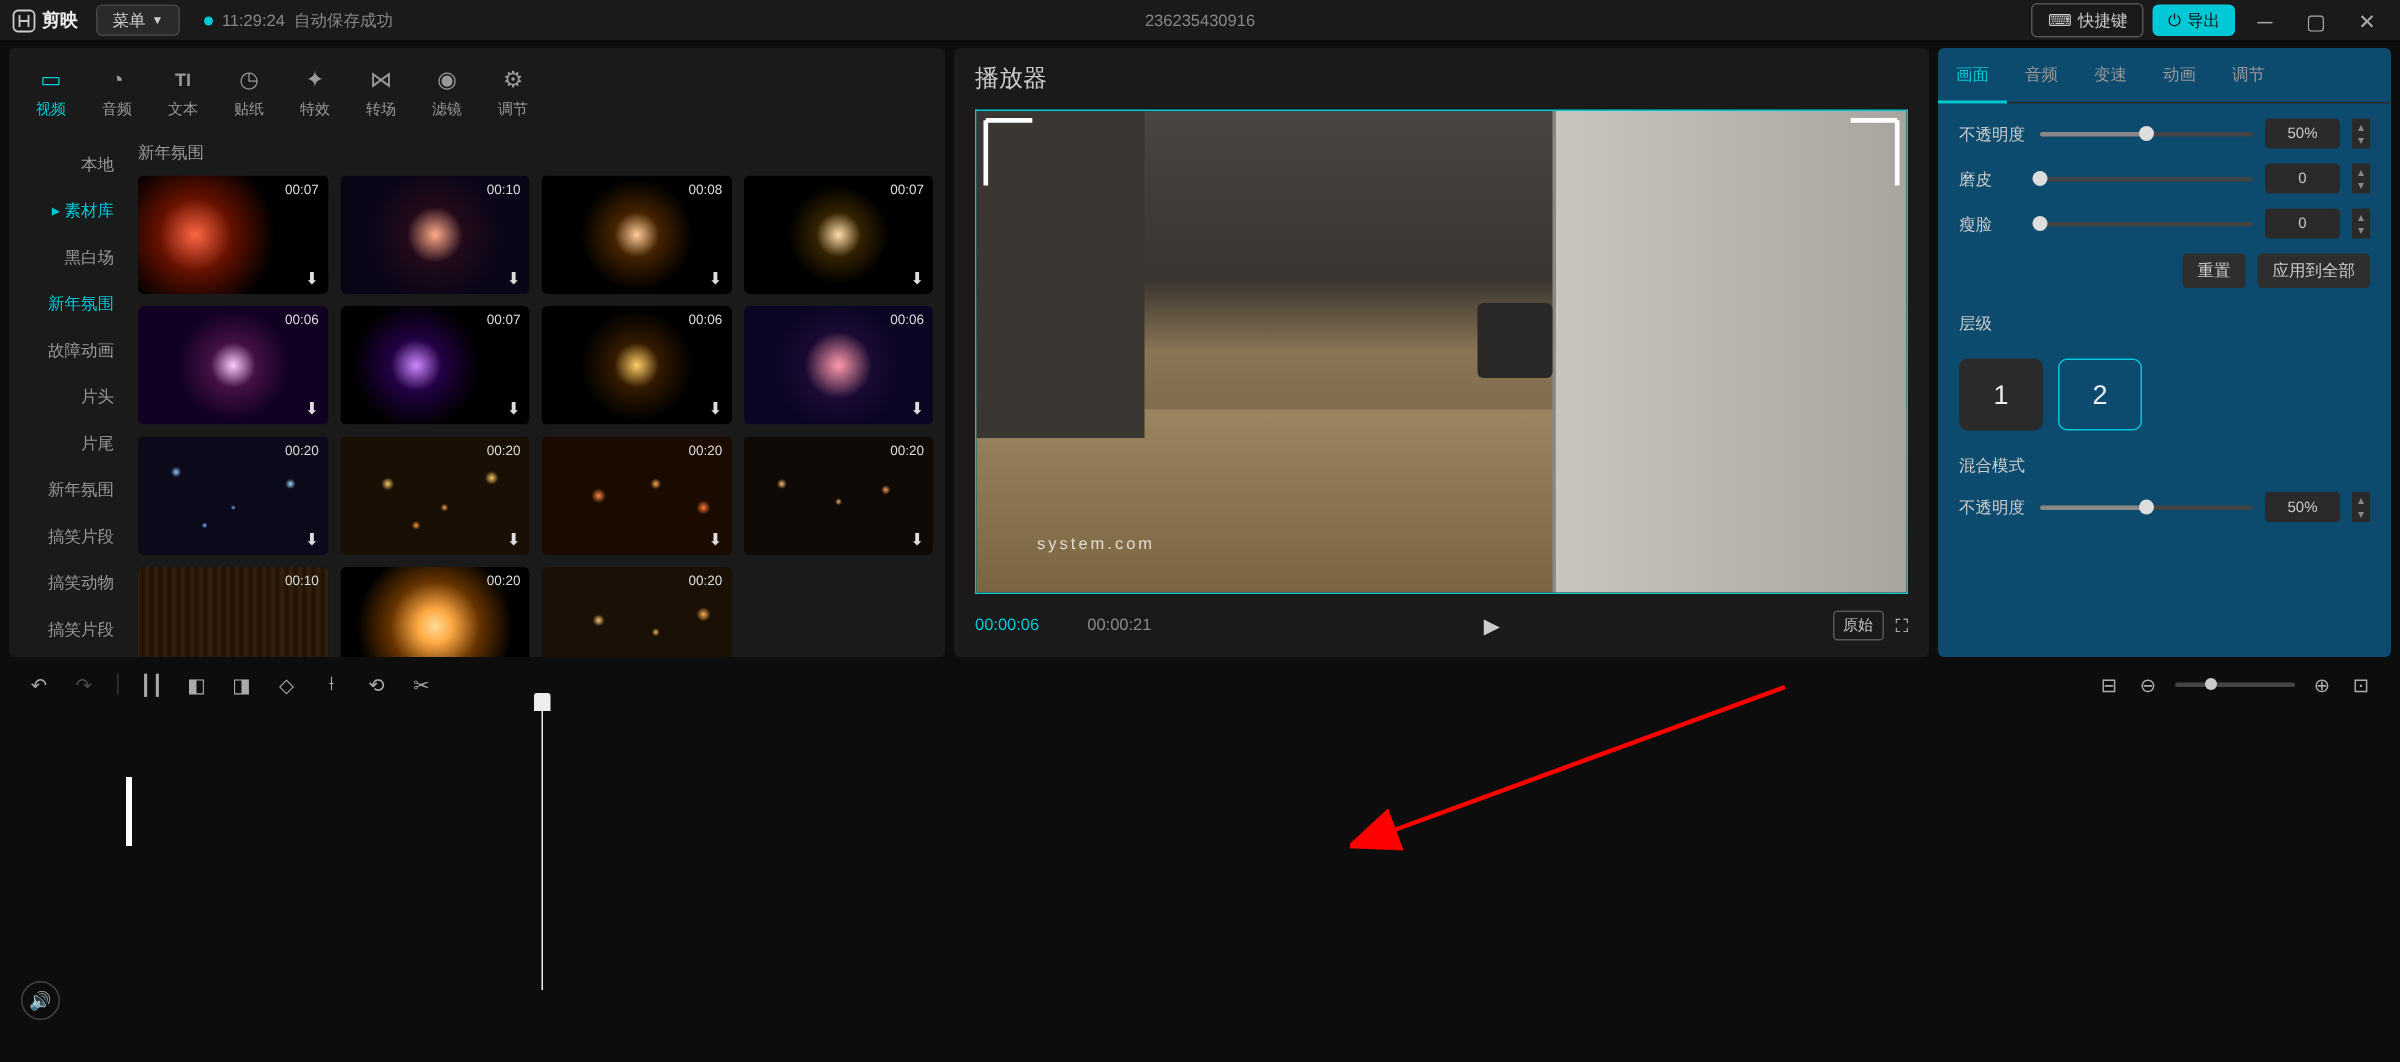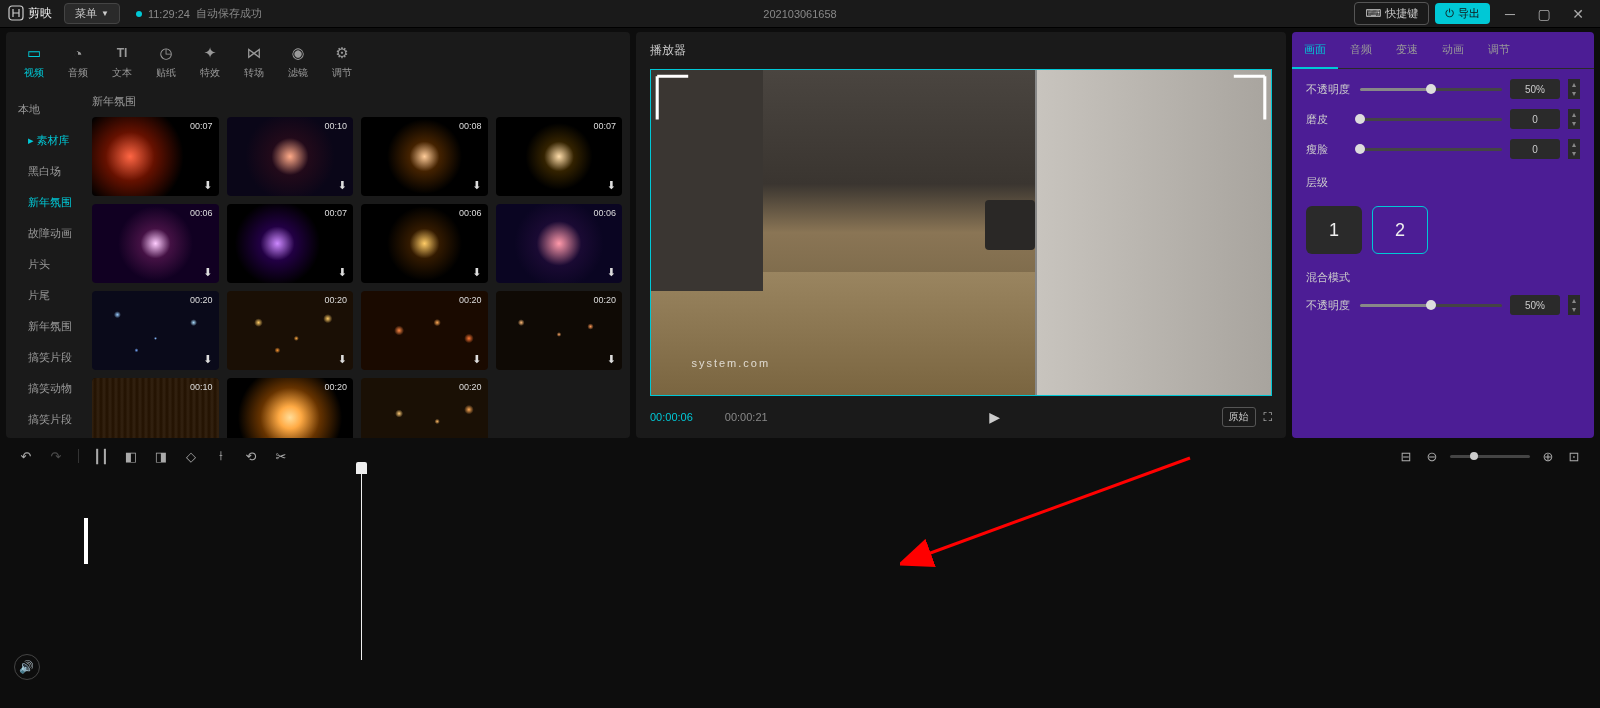--- a/index.html
+++ b/index.html
@@ -1,64 +1,64 @@
 <!DOCTYPE html>
 <html><head>
 <meta charset="utf-8">
 <style>
 * { margin: 0; padding: 0; box-sizing: border-box; font-family: "Microsoft YaHei", Arial, sans-serif; }
 body { background: #0d0d0d; color: #ccc; font-size: 11px; width: 1600px; height: 708px; overflow: hidden; position: relative; }
 
 
 .titlebar { height: 28px; background: #1a1a1a; display: flex; align-items: center; padding: 0 8px; border-bottom: 1px solid #000; }
-.titlebar .logo { display: flex; align-items: flex-start; gap: 4px; font-size: 12px; color: #eee; }
+.titlebar .logo { display: flex; align-items: center; gap: 4px; font-size: 12px; color: #eee; font-weight: bold; }
 .titlebar .menu-btn { margin-left: 12px; background: #2a2a2a; border: 1px solid #444; border-radius: 4px; padding: 2px 10px; font-size: 11px; color: #ccc; cursor: pointer; display: flex; align-items: center; gap: 4px; }
 .titlebar .autosave { margin-left: 16px; font-size: 11px; color: #888; display: flex; align-items: center; gap: 6px; }
 .titlebar .autosave .dot { width: 6px; height: 6px; border-radius: 50%; background: #00c8d6; }
 .titlebar .project-name { position: absolute; left: 50%; transform: translateX(-50%); color: #888; font-size: 11px; }
 .titlebar .right { margin-left: auto; display: flex; align-items: center; gap: 6px; }
 .titlebar .btn-outline { border: 1px solid #555; border-radius: 4px; padding: 3px 10px; font-size: 11px; color: #ccc; cursor: pointer; display: flex; align-items: center; gap: 4px; }
 .titlebar .btn-export { background: #00c8d6; border-radius: 4px; padding: 3px 10px; font-size: 11px; color: #111; cursor: pointer; font-weight: 500; display: flex; align-items: center; gap: 4px; }
 .titlebar .win-btn { width: 28px; height: 20px; display: flex; align-items: center; justify-content: center; color: #aaa; cursor: pointer; font-size: 14px; }
 
 
 .main-row { display: flex; height: 410px; gap: 6px; padding: 4px 6px 0 6px; }
 
 
 .media-panel { width: 624px; background: #1a1a1a; border-radius: 4px; display: flex; flex-direction: column; }
 .media-tabs { display: flex; padding: 8px 6px 0 6px; gap: 0; }
 .media-tab { width: 44px; display: flex; flex-direction: column; align-items: center; gap: 4px; padding: 4px 0 8px 0; cursor: pointer; color: #999; font-size: 10px; }
 .media-tab.active { color: #00c8d6; }
 .media-tab .ic { width: 18px; height: 18px; display: flex; align-items: center; justify-content: center; font-size: 15px; }
 .media-body { display: flex; flex: 1; overflow: hidden; }
 .media-side { width: 82px; padding: 6px 0; }
-.media-side .cat { padding: 8px 12px; font-size: 11px; color: #999; cursor: pointer; }
+.media-side .cat { padding: 8px 12px; font-size: 11px; color: #999; cursor: pointer; text-align: right; }
 .media-side .cat.active { color: #00c8d6; }
 .media-side .cat.sub { padding-left: 22px; }
 .media-content { flex: 1; padding: 6px 8px 10px 4px; overflow-y: auto; }
 .media-content .section-title { font-size: 11px; color: #999; margin-bottom: 8px; }
 .clip-grid { display: grid; grid-template-columns: repeat(4, 1fr); gap: 8px; }
 .clip { position: relative; aspect-ratio: 16/10; border-radius: 4px; overflow: hidden; cursor: pointer; background: #000; }
 .clip .dur { position: absolute; top: 4px; right: 6px; font-size: 9px; color: #ddd; }
 .clip .dl { position: absolute; bottom: 4px; right: 6px; font-size: 11px; color: #ddd; }
 .fw { width: 100%; height: 100%; }
 
 
 .player-panel { flex: 1; background: #1a1a1a; border-radius: 4px; display: flex; flex-direction: column; }
-.player-panel .hdr { padding: 10px 14px; font-size: 12px; color: #ccc; }
+.player-panel .hdr { padding: 10px 14px; font-size: 16px; color: #ccc; }
 .player-view { flex: 1; margin: 0 14px; border: 1px solid #00c8d6; background: #222; display: flex; align-items: center; justify-content: center; position: relative; overflow: hidden; }
 .player-ctrl { height: 42px; display: flex; align-items: center; padding: 0 14px; gap: 8px; }
 .player-ctrl .time-cur { color: #00c8d6; font-size: 11px; }
 .player-ctrl .time-tot { color: #888; font-size: 11px; padding-left: 24px; }
 .player-ctrl .play { margin: 0 auto; font-size: 14px; color: #ccc; cursor: pointer; }
 .player-ctrl .rbtn { border: 1px solid #555; border-radius: 3px; padding: 2px 6px; font-size: 10px; color: #ccc; cursor: pointer; }
 .player-ctrl .expand { font-size: 12px; color: #ccc; cursor: pointer; }
 
 
-.inspector { width: 302px; background: #4c1d95; border-radius: 4px; display: flex; flex-direction: column; padding-bottom: 12px; }
+.inspector { width: 302px; background: #0c4a6e; border-radius: 4px; display: flex; flex-direction: column; padding-bottom: 12px; }
 .insp-tabs { display: flex; border-bottom: 1px solid #2a2a2a; }
 .insp-tab { padding: 10px 12px; font-size: 11px; color: #999; cursor: pointer; }
 .insp-tab.active { color: #00c8d6; border-bottom: 2px solid #00c8d6; margin-bottom: -1px; }
 .insp-body { padding: 10px 14px; display: flex; flex-direction: column; gap: 10px; justify-content: flex-end; }
 .prop-row { display: flex; align-items: center; gap: 8px; }
 .prop-row .lbl { width: 46px; font-size: 11px; color: #ccc; }
 .prop-row .slider { flex: 1; height: 3px; background: #444; border-radius: 2px; position: relative; cursor: pointer; }
 .prop-row .slider .fill { position: absolute; left: 0; top: 0; bottom: 0; background: #888; border-radius: 2px; }
 .prop-row .slider .thumb { position: absolute; top: 50%; transform: translate(-50%, -50%); width: 10px; height: 10px; border-radius: 50%; background: #ddd; }
 .prop-row .valbox { width: 50px; height: 20px; background: #2a2a2a; border-radius: 3px; display: flex; align-items: center; justify-content: center; font-size: 10px; color: #ccc; }
@@ -141,21 +141,21 @@
   </div>
   <div class="menu-btn">
     <span>菜单</span>
       <span style="font-size:8px">▼</span>
   </div>
   <div class="autosave">
     <span class="dot"></span>
     <span>11:29:24</span>
     <span>自动保存成功</span>
   </div>
-  <div class="project-name">202103061658</div>
+  <div class="project-name">236235430916</div>
   <div class="right">
     <div class="btn-outline">
       <span>⌨</span>
       <span>快捷键</span>
     </div>
     <div class="btn-export">
       <span>⏻</span>
       <span>导出</span>
     </div>
     <div class="win-btn">─</div>
@@ -347,20 +347,24 @@
         <div class="valbox">0</div>
         <div class="step">▴<br>▾</div>
       </div>
       <div class="prop-row">
         <div class="lbl">瘦脸</div>
         <div class="slider">
             <div class="thumb" style="left:0%"></div>
           </div>
         <div class="valbox">0</div>
         <div class="step">▴<br>▾</div>
+      </div>
+      <div class="insp-btns">
+        <div class="insp-btn">重置</div>
+        <div class="insp-btn">应用到全部</div>
       </div>
       <div class="insp-section-title">层级</div>
       <div class="layer-row">
         <div class="layer-box">1</div>
         <div class="layer-box active">2</div>
       </div>
       <div class="insp-section-title">混合模式</div>
       <div class="prop-row">
         <div class="lbl">不透明度</div>
         <div class="slider">

